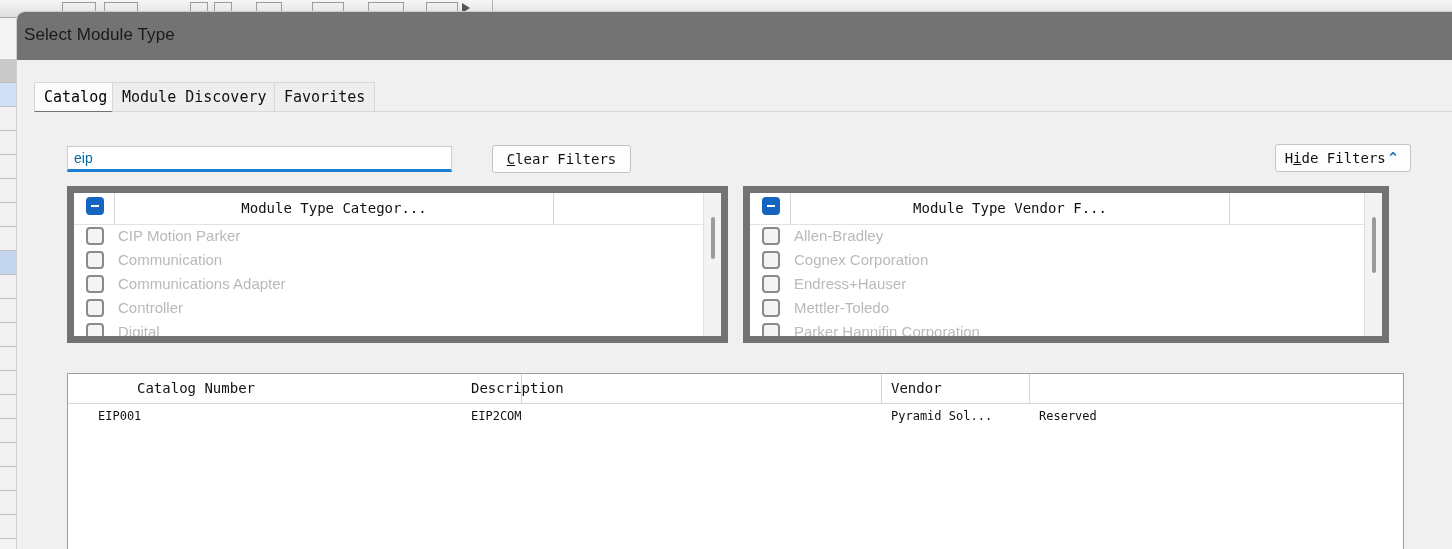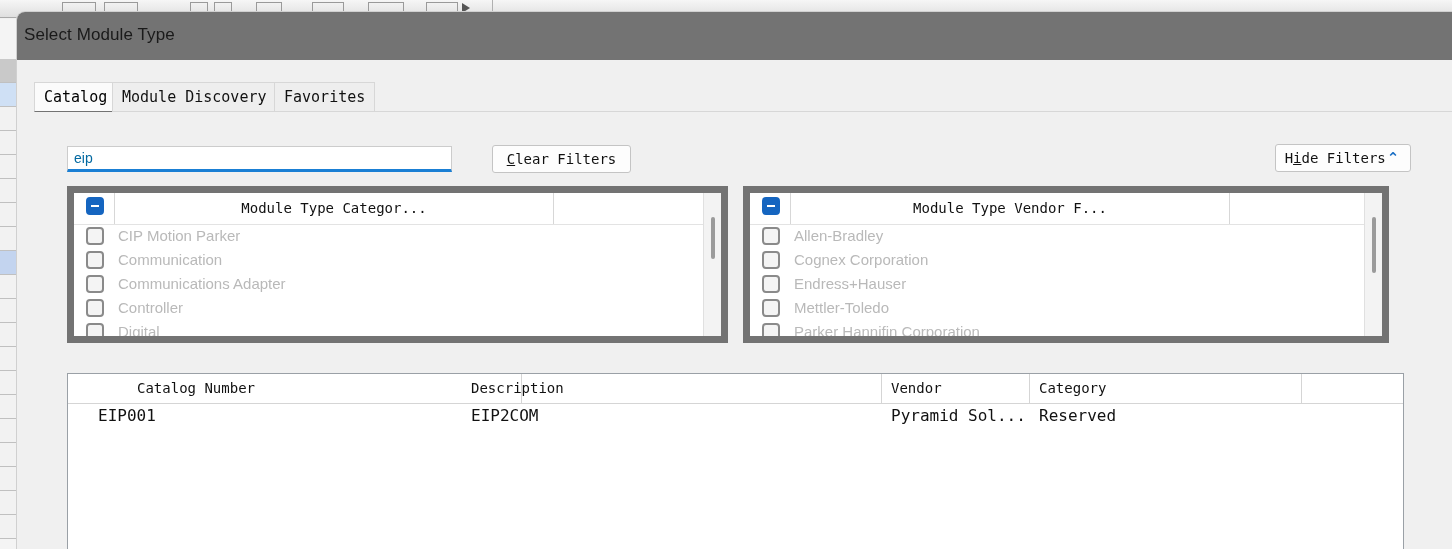--- a/index.html
+++ b/index.html
@@ -313,21 +313,21 @@
     padding-left: 9px;
     border-right: 1px solid #d5d5d5;
     white-space: nowrap;
     overflow: hidden;
   }
   .td {
     position: absolute;
     height: 24px;
     line-height: 24px;
     font-family: "DejaVu Sans Mono", monospace;
-    font-size: 16px;
+    font-size: 12px;
     color: #111;
     white-space: nowrap;
     overflow: hidden;
   }
   #results-row { position: absolute; left: 0; top: 30px; width: 100%; height: 26px; }
 </style>
 </head>
 <body>
 
 <div id="bg-app">
@@ -459,21 +459,20 @@
       <div class="fp-scroll">
         <div class="fp-thumb" id="ven-thumb"></div>
       </div>
     </div>
 
     <div id="results-table">
       <div id="results-head">
         <div class="th" style="left:12px;    width:394px;margin-left:48px;">Catalog Number</div>
         <div class="th" style="left:394px;  width:420px;">Description</div>
         <div class="th" style="left:814px;  width:148px;">Vendor</div>
-        <div class="th" style="left:962px;  width:272px;">Category</div>
         <div class="th" style="left:1234px; width:103px; border-right:none;"></div>
       </div>
       <div id="results-row">
         <div class="td" style="left:30px;  width:364px;">EIP001</div>
         <div class="td" style="left:403px; width:411px;">EIP2COM</div>
         <div class="td" style="left:823px; width:139px;">Pyramid Sol...</div>
         <div class="td" style="left:971px; width:263px;">Reserved</div>
       </div>
     </div>
 

